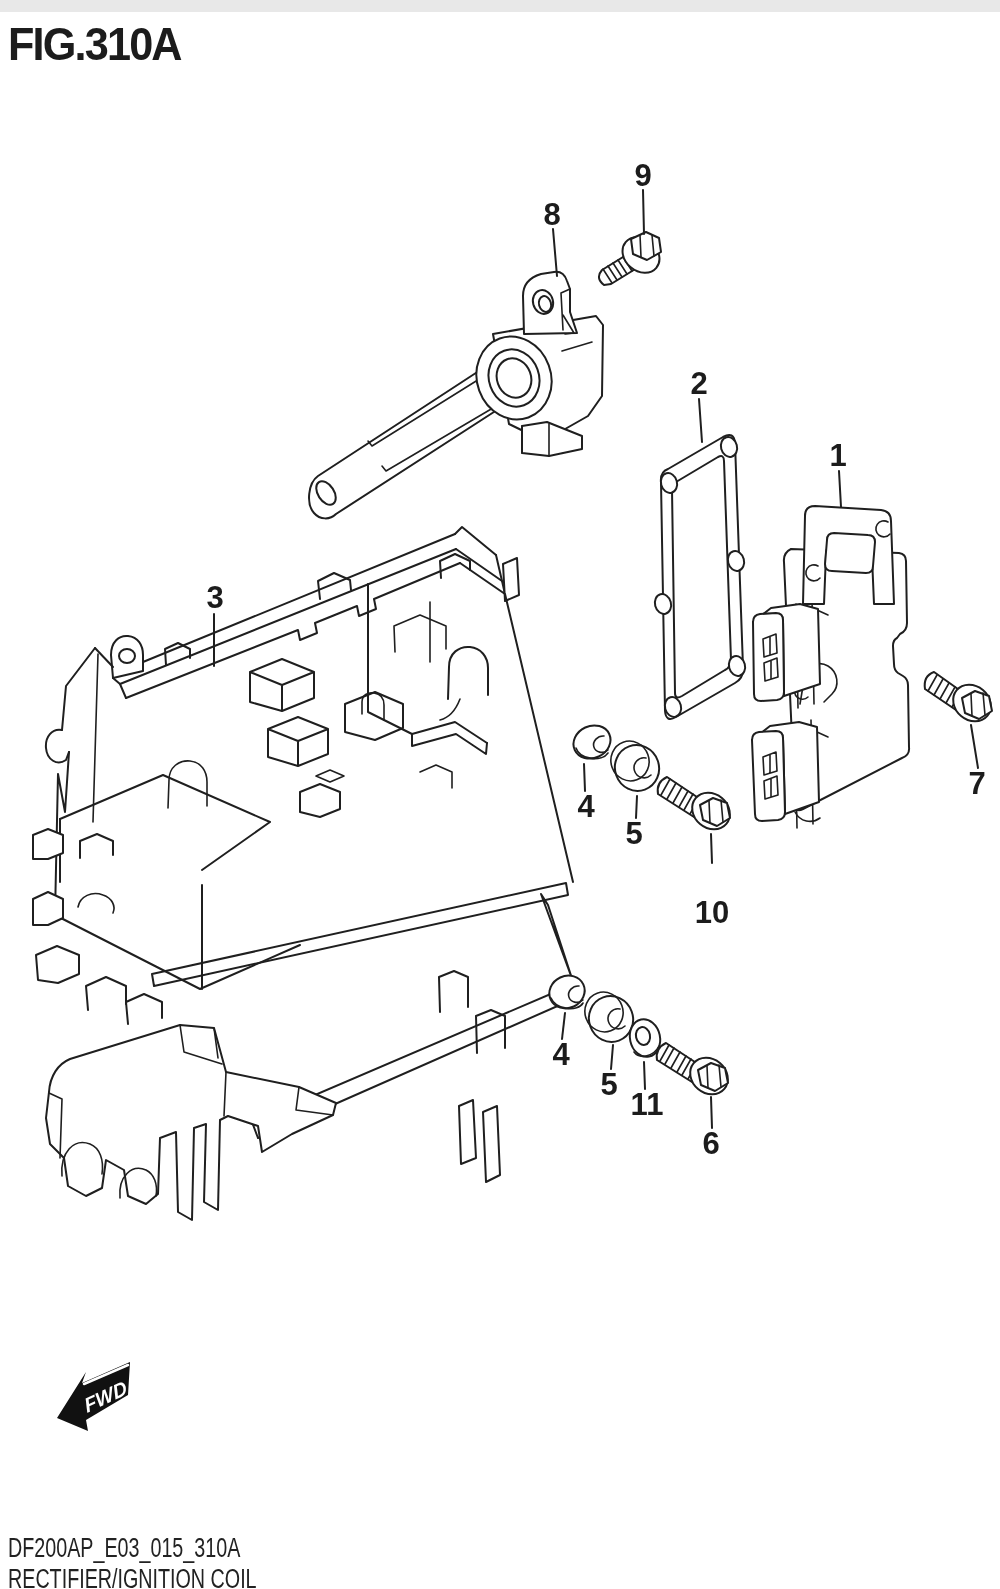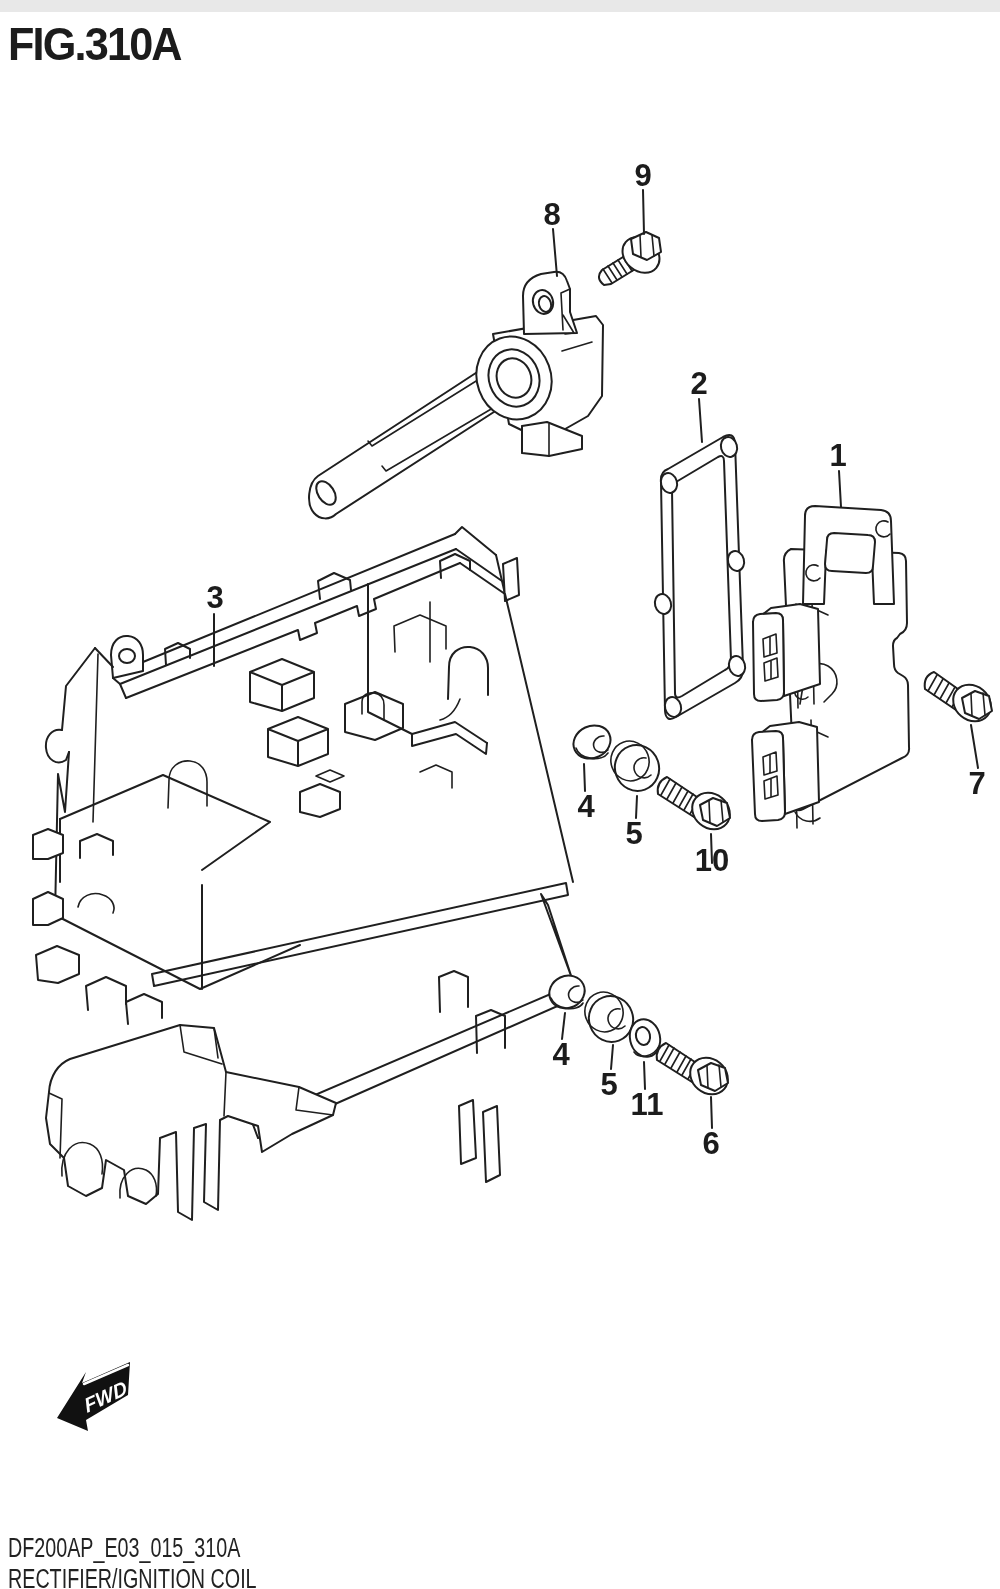--- a/index.html
+++ b/index.html
@@ -265,21 +265,21 @@
       <path d="M 128,1353 L 84,1372" style="stroke:#ffffff;stroke-width:2.5"></path>
       <text class="fwd" transform="translate(87,1401) rotate(-25) skewX(-8)">FWD</text>
     </g>
   </svg>
 
   <div class="callout" style="left:838px; top:443px;">1</div>
   <div class="callout" style="left:699px; top:371px;">2</div>
   <div class="callout" style="left:215px; top:585px;">3</div>
   <div class="callout" style="left:586px; top:794px;">4</div>
   <div class="callout" style="left:634px; top:821px;">5</div>
-  <div class="callout" style="left:712px; top:848px;">10</div>
+  <div class="callout" style="left:712px; top:900px;">10</div>
   <div class="callout" style="left:561px; top:1042px;">4</div>
   <div class="callout" style="left:609px; top:1072px;">5</div>
   <div class="callout" style="left:647px; top:1092px;text-align:center;">11</div>
   <div class="callout" style="left:711px; top:1131px;">6</div>
   <div class="callout" style="left:977px; top:771px;">7</div>
   <div class="callout" style="left:552px; top:202px;">8</div>
   <div class="callout" style="left:643px; top:163px;">9</div>
 
   <div class="footer-code">DF200AP_E03_015_310A</div>
   <div class="footer-caption">RECTIFIER/IGNITION COIL</div>

